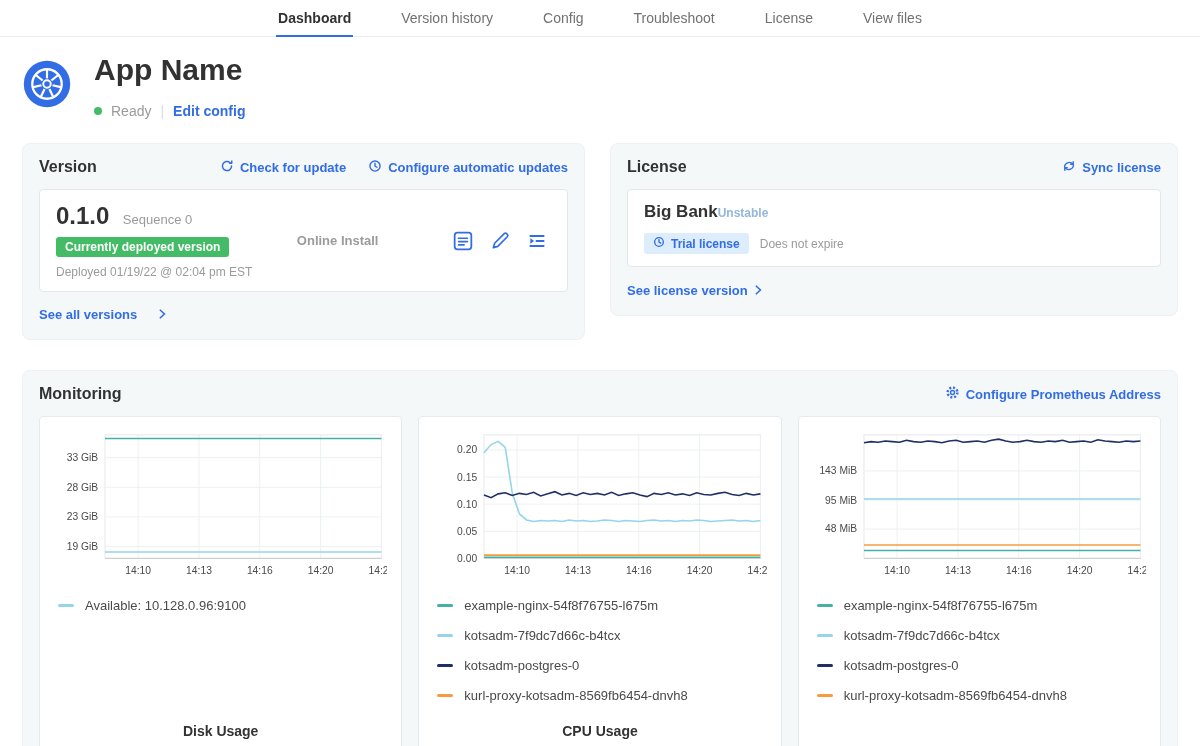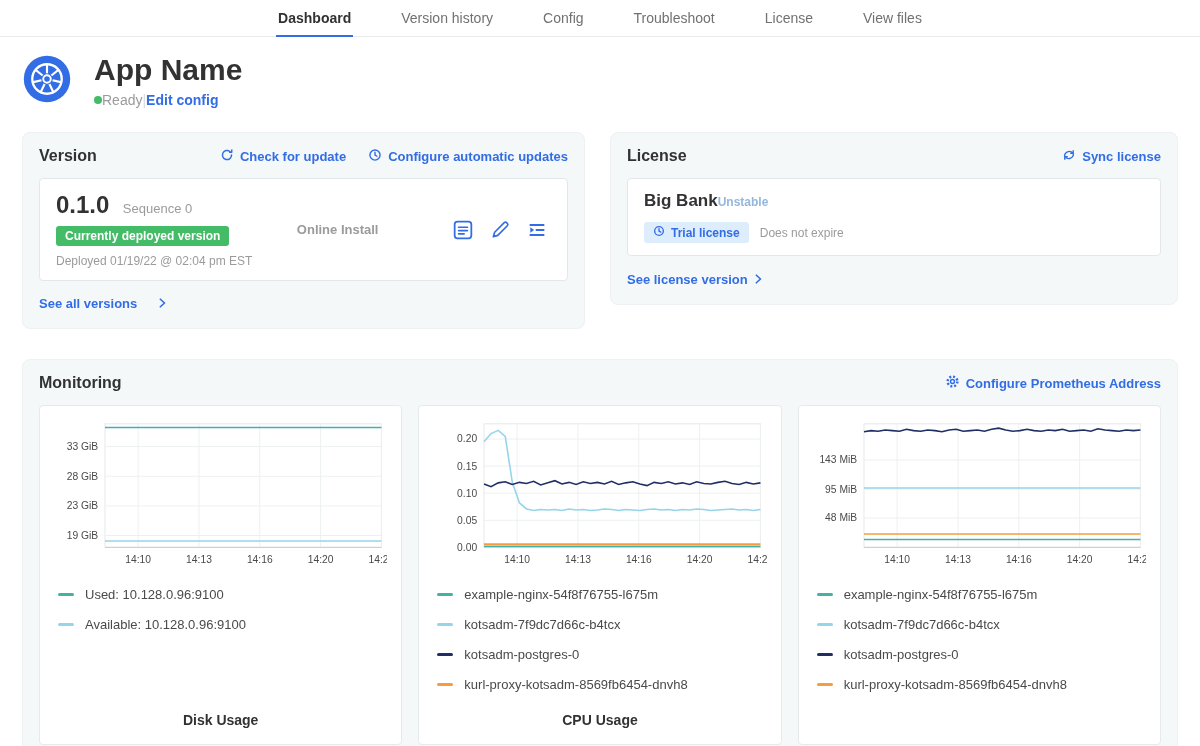--- a/index.html
+++ b/index.html
@@ -9,21 +9,21 @@
 
   
   .topnav{height:37px;border-bottom:1px solid #e8eaec;display:flex;justify-content:center;gap:46px}
   .tab{font-size:14px;color:#717171;display:flex;align-items:center;cursor:pointer;border-bottom:2px solid transparent;padding:0 2px;margin-bottom:-1px}
   .tab.active{color:#323232;font-weight:700;border-bottom-color:#326de6}
 
   
   .app-header{display:flex;align-items:center;gap:22px;padding:16px 22px 24px}
   .app-header .txt{display:flex;flex-direction:column}
   .app-title{font-size:30px;font-weight:700}
-  .status-row{display:flex;align-items:center;margin-top:5px;font-size:14px;color:#9b9b9b}
+  .status-row{display:flex;align-items:center;gap:9px;margin-top:16px;font-size:14px;color:#9b9b9b}
   .dot{width:8px;height:8px;border-radius:50%;background:#44bb66}
   .pipe{color:#d8dcde}
   .link{color:#326de6;font-weight:700;font-size:13px;display:inline-flex;align-items:center;gap:6px}
   .edit-config{font-size:14px;font-weight:600}
 
   
   .cards-row{display:flex;gap:25px;padding:0 22px;align-items:flex-start}
   .card{background:#f4f8f9;border:1px solid #eef1f3;border-radius:8px;padding:14px 16px 16px}
   .version-card{width:563px;flex:none}
   .license-card{flex:1}
@@ -249,24 +249,20 @@
             <text x="272.0" y="150" text-anchor="middle" font-size="10.5" fill="#4a4a4a">14:20</text>
             <line x1="334.0" y1="8" x2="334.0" y2="134" stroke="#edf0f1"></line>
             <text x="334.0" y="150" text-anchor="middle" font-size="10.5" fill="#4a4a4a">14:23</text>
             <line x1="52" y1="134" x2="334" y2="134" stroke="#c6cacc"></line>
             <polyline points="52.0,11.8 77.6,11.7 103.3,11.8 128.9,11.8 154.5,11.8 180.2,11.7 205.8,11.8 231.5,11.8 257.1,11.7 282.7,11.8 308.4,11.8 334.0,11.8" fill="none" stroke="#44b1a6" stroke-width="1.6"></polyline>
             <polyline points="52.0,127.6 77.6,127.6 103.3,127.6 128.9,127.6 154.5,127.6 180.2,127.6 205.8,127.6 231.5,127.6 257.1,127.6 282.7,127.6 308.4,127.6 334.0,127.6" fill="none" stroke="#94d5e9" stroke-width="1.6"></polyline>
           </svg>
         </div>
         <div class="legend">
           <div class="legend-item">
-            <span class="dash" style="background:#44b1a6"></span>
-            <span>Used: 10.128.0.96:9100</span>
-          </div>
-          <div class="legend-item">
             <span class="dash" style="background:#94d5e9"></span>
             <span>Available: 10.128.0.96:9100</span>
           </div>
         </div>
         <div class="chart-title">Disk Usage</div>
       </div>
       <div class="chart-card">
         <div class="chart-plot">
           <svg viewBox="0 0 340 158" font-family="Liberation Sans, sans-serif">
             <rect x="52" y="8" width="282" height="126" fill="#fff" stroke="#e3e7e9"></rect>

